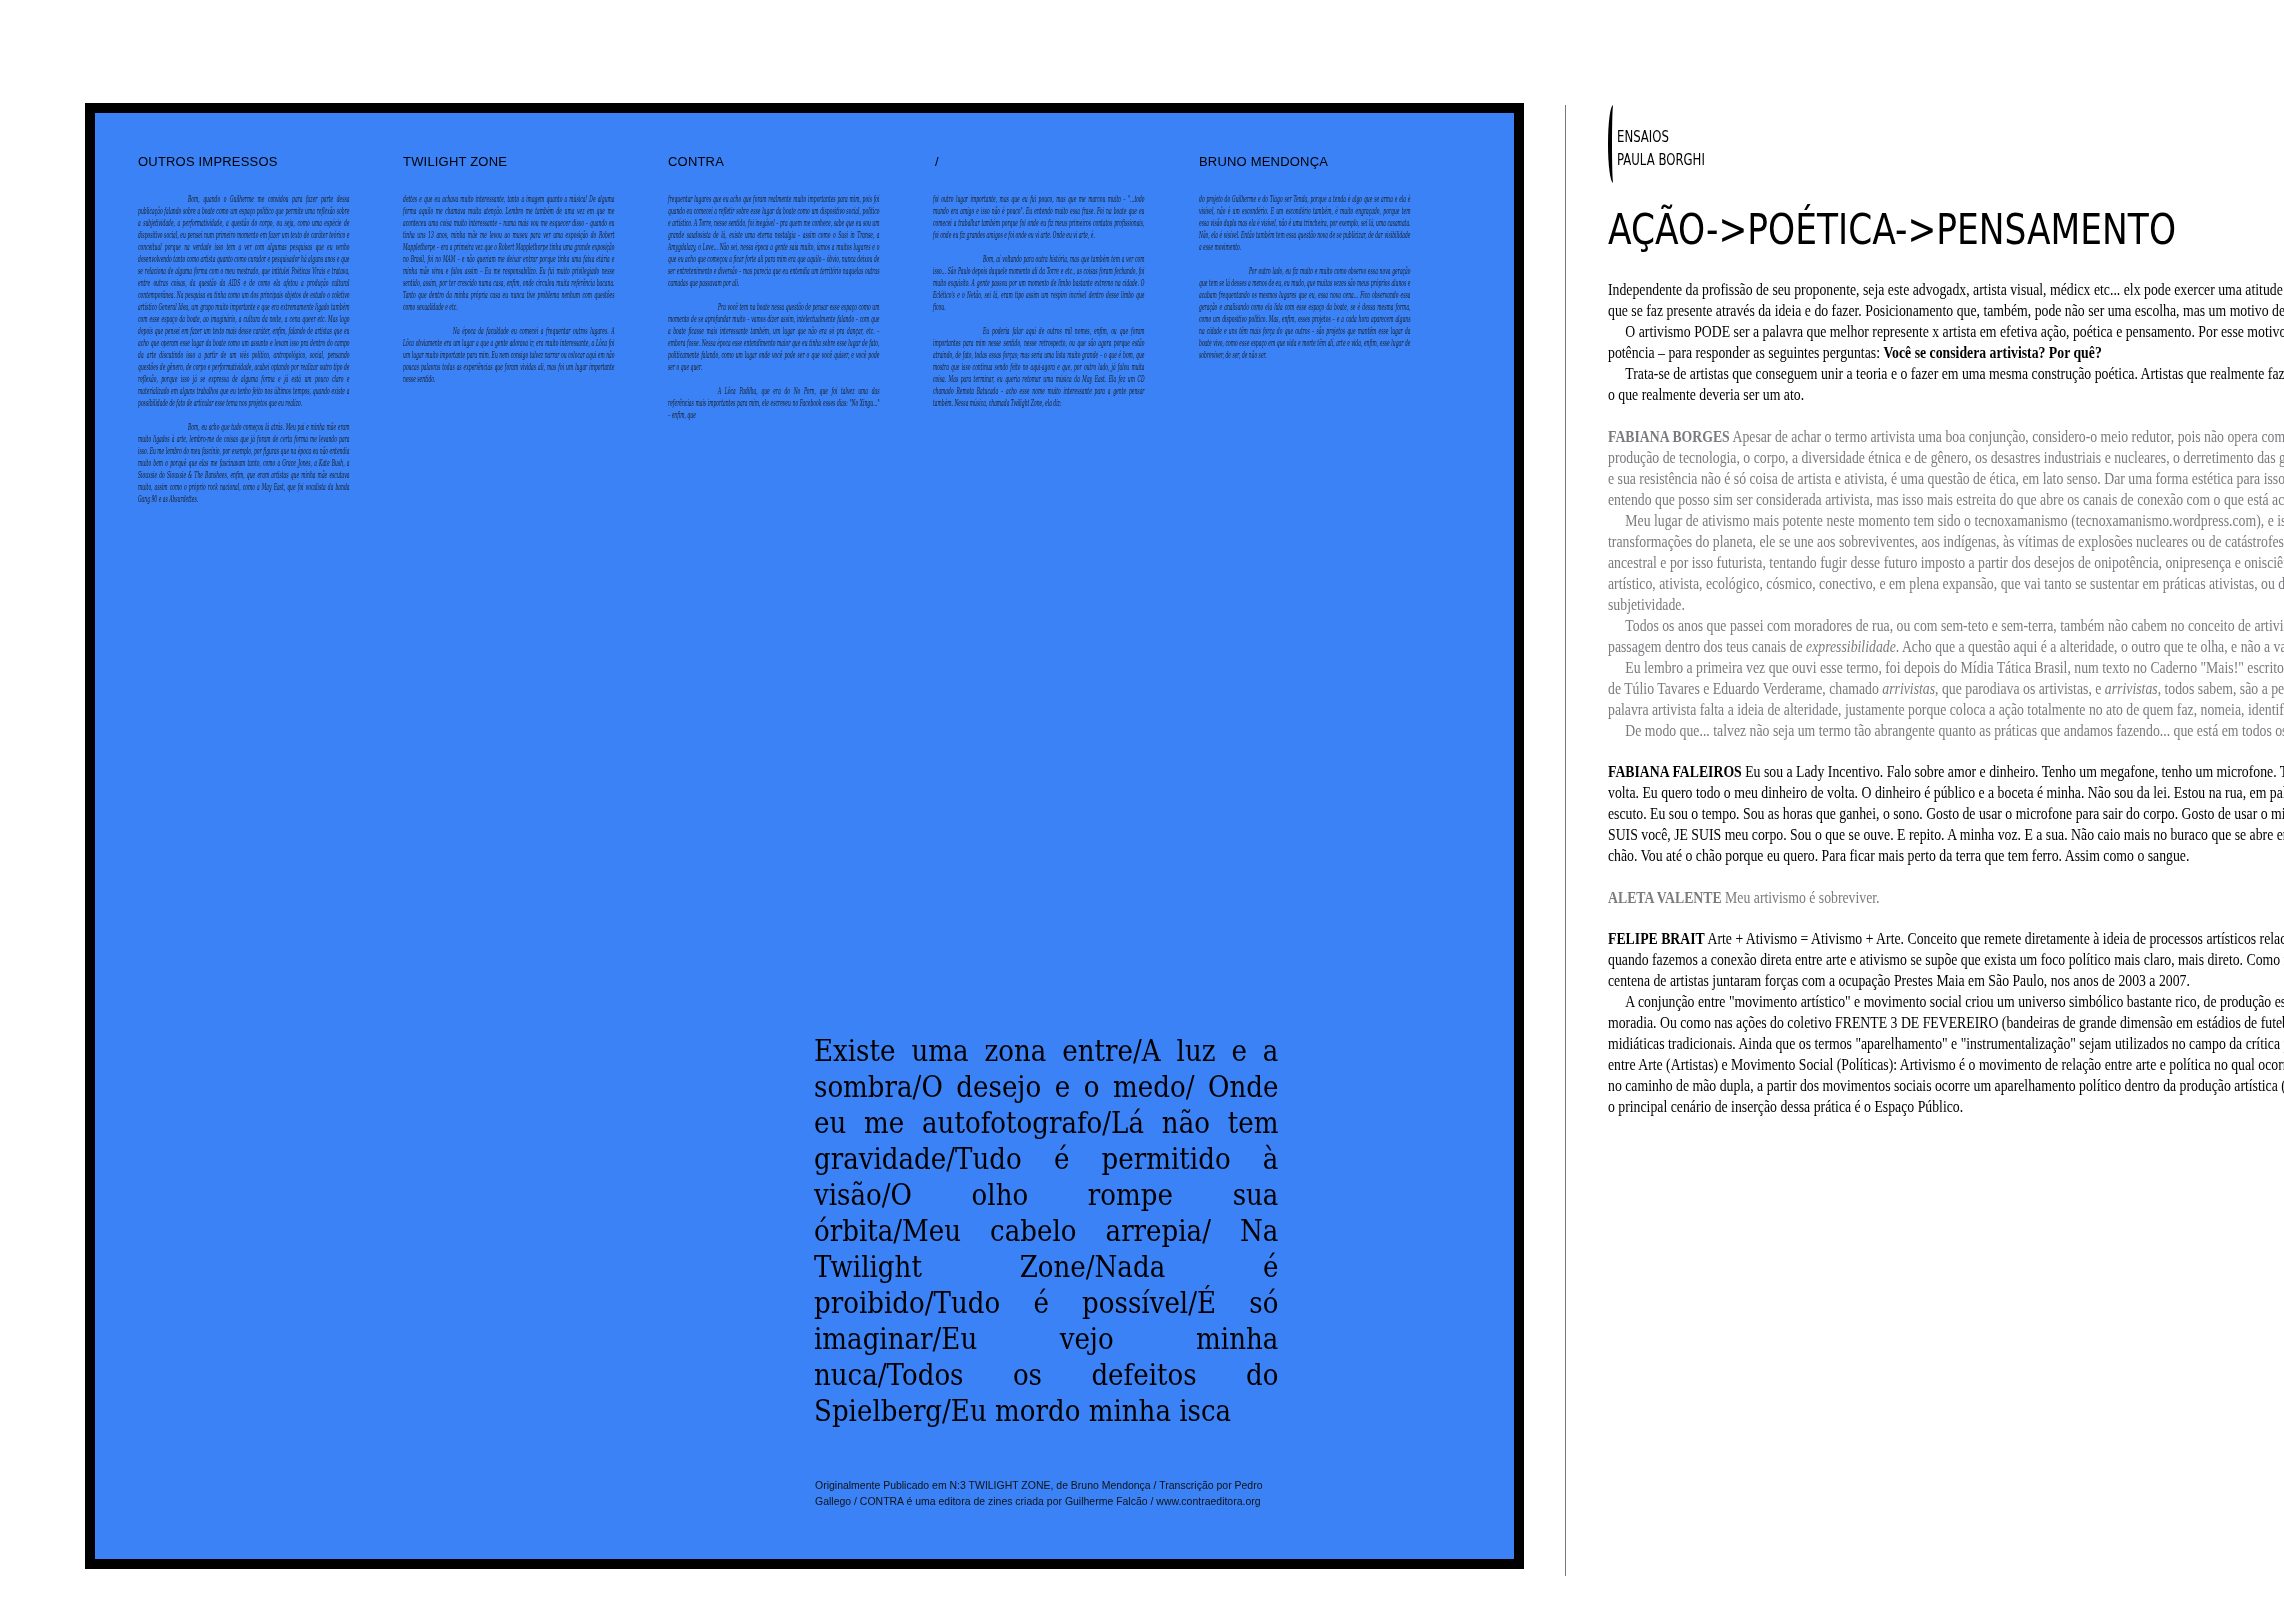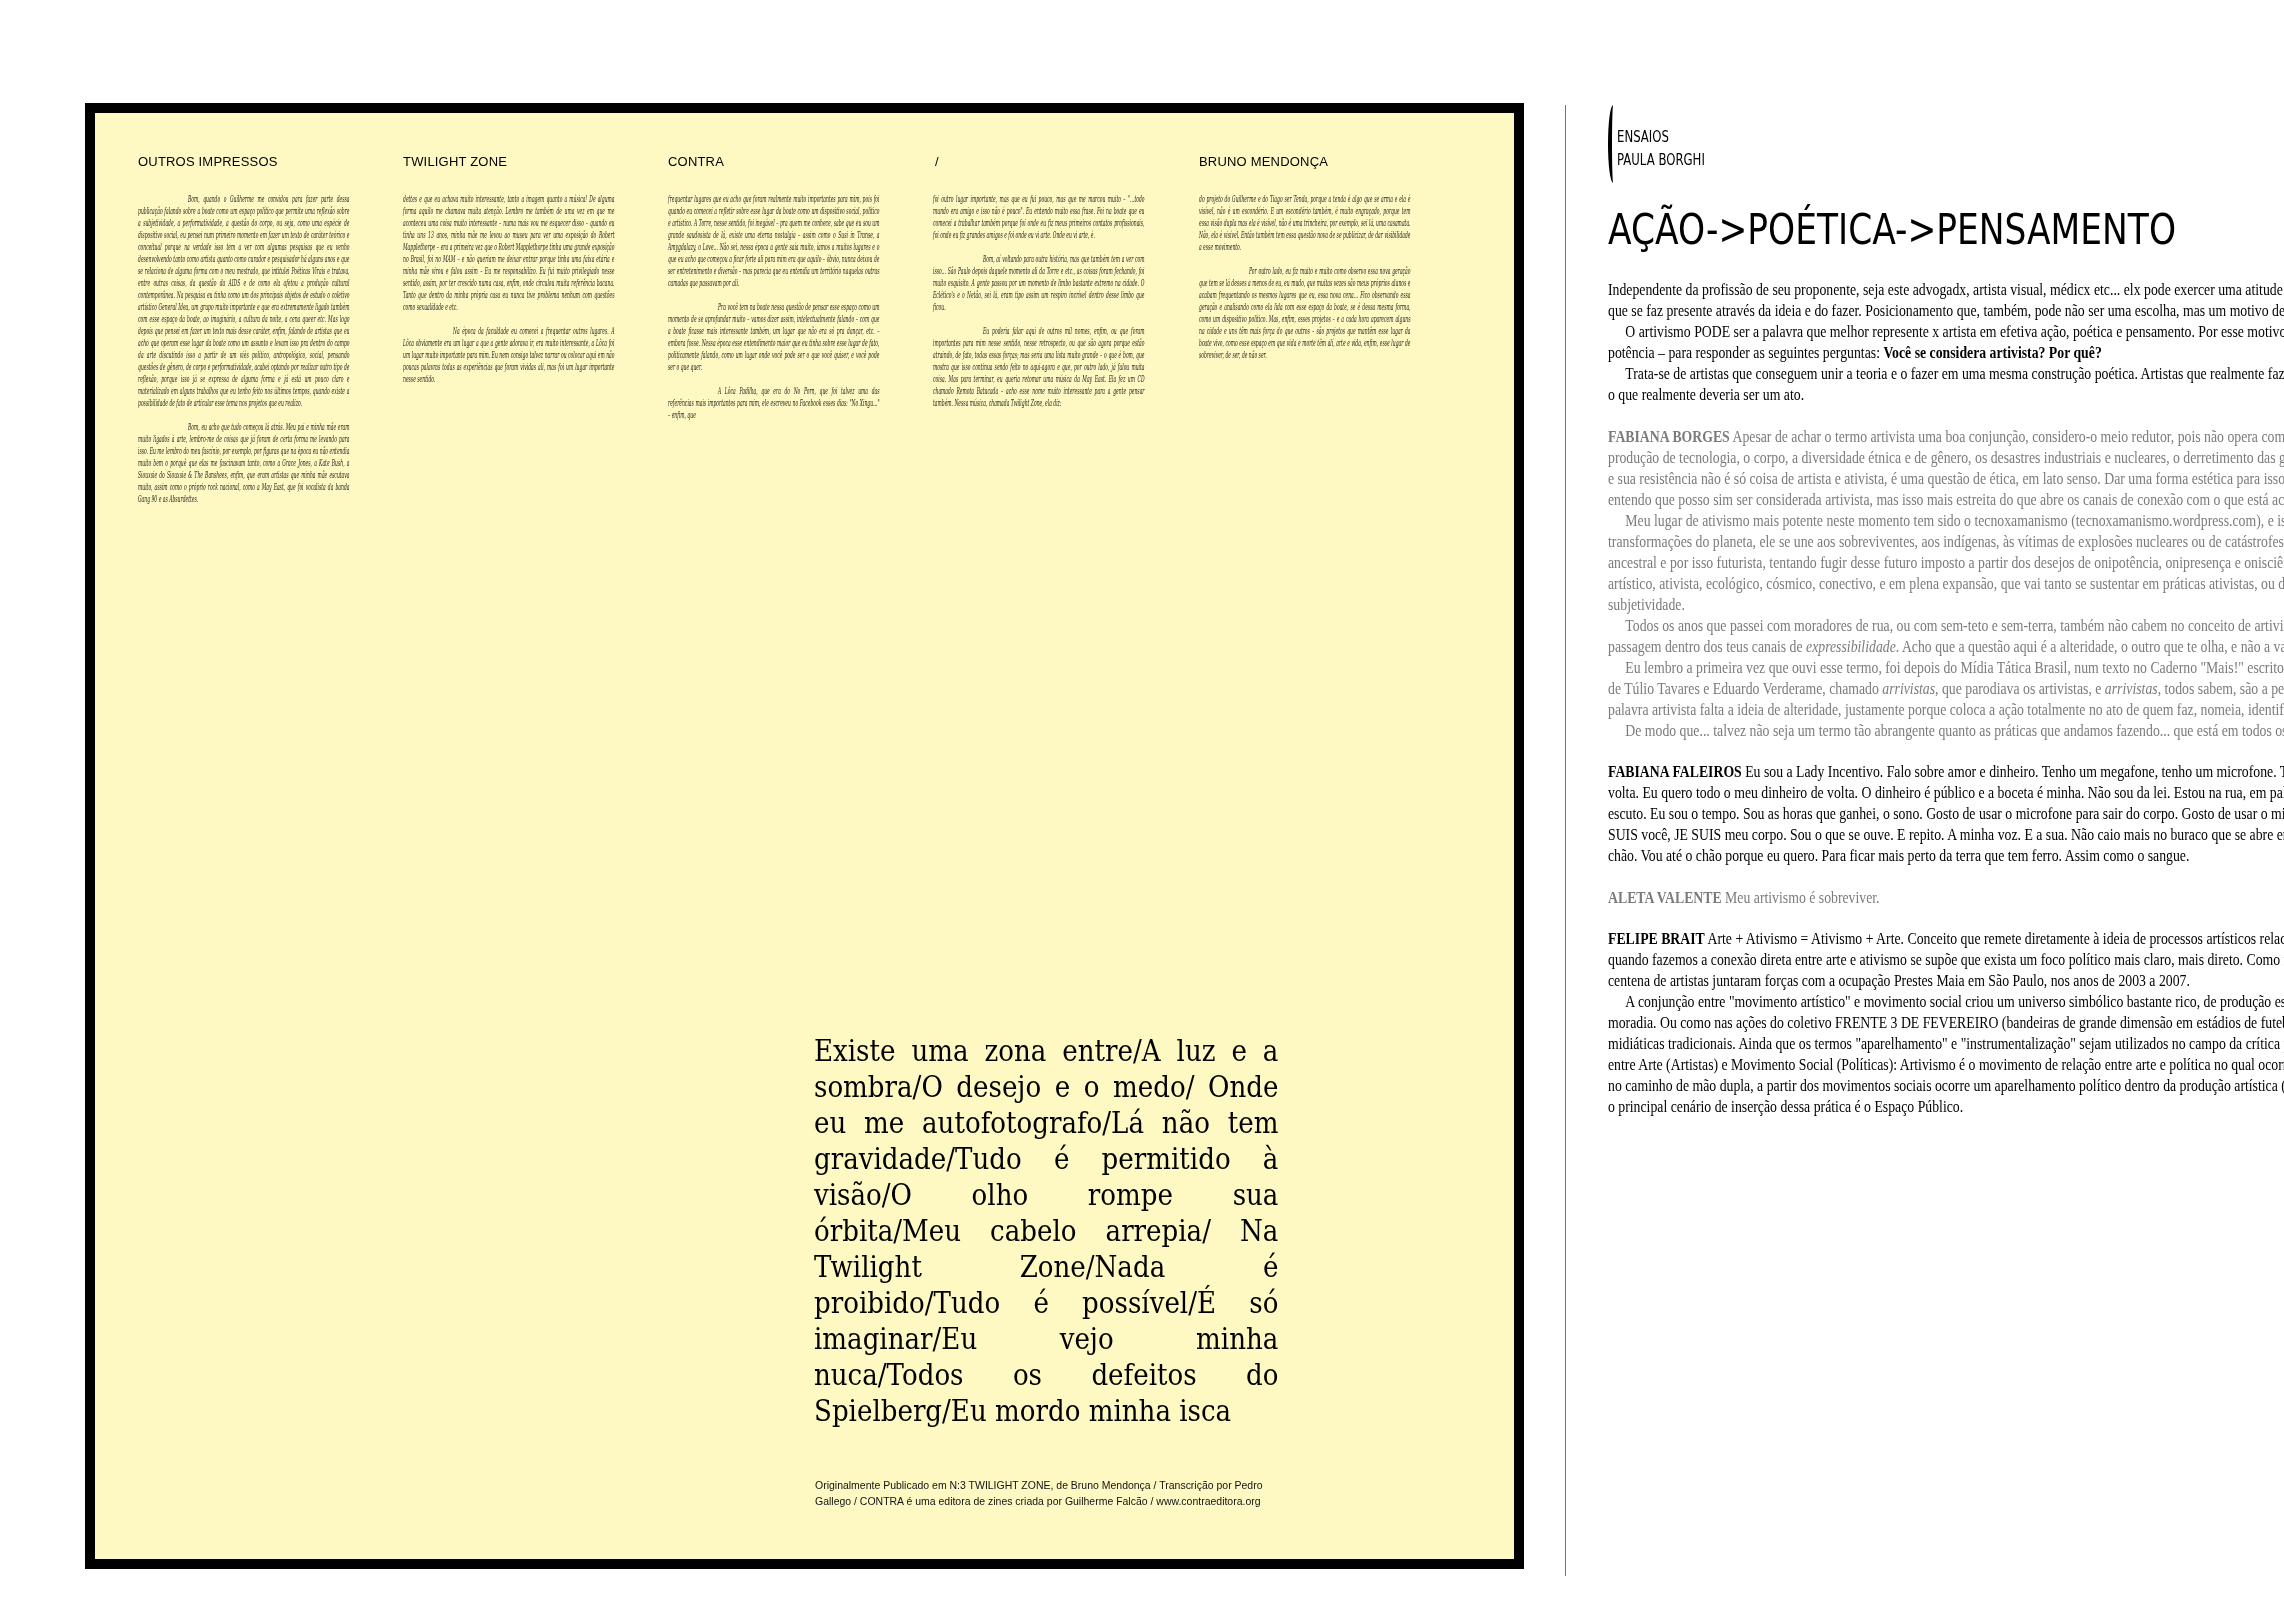--- a/index.html
+++ b/index.html
@@ -1,21 +1,21 @@
 <!DOCTYPE html>
 <html style="font-size:7.3px"><head>
 <meta charset="utf-8">
 <style>
   html, body { margin: 0; padding: 0; background: #ffffff; }
   body { width: 2913px; height: 1619px; position: relative; overflow: hidden; color: #111; }
 
   
   .zine {
     position: absolute; left: 85px; top: 103px; width: 1439px; height: 1466px;
-    border: 10.5px solid #000; box-sizing: border-box; background: #fef9c3;
+    border: 10.5px solid #000; box-sizing: border-box; background: #3b82f6;
   }
   .zine-headers { position: absolute; left: 43px; top: 41px; right: 43px; height: 18px; }
   .zine-header {
     position: absolute; top: 0; font-family: "Liberation Sans", sans-serif;
     font-size: 13.7px; letter-spacing: 0.2px; color: #000; transform: scaleX(0.95); transform-origin: left;
   }
   .zine-col {
     position: absolute; top: 80px; width: 423px;
     font-family: "DejaVu Serif", serif; font-style: italic; font-size: 9px; line-height: 12px;
     text-align: justify; color: #1a1a1a; hyphens: auto;

